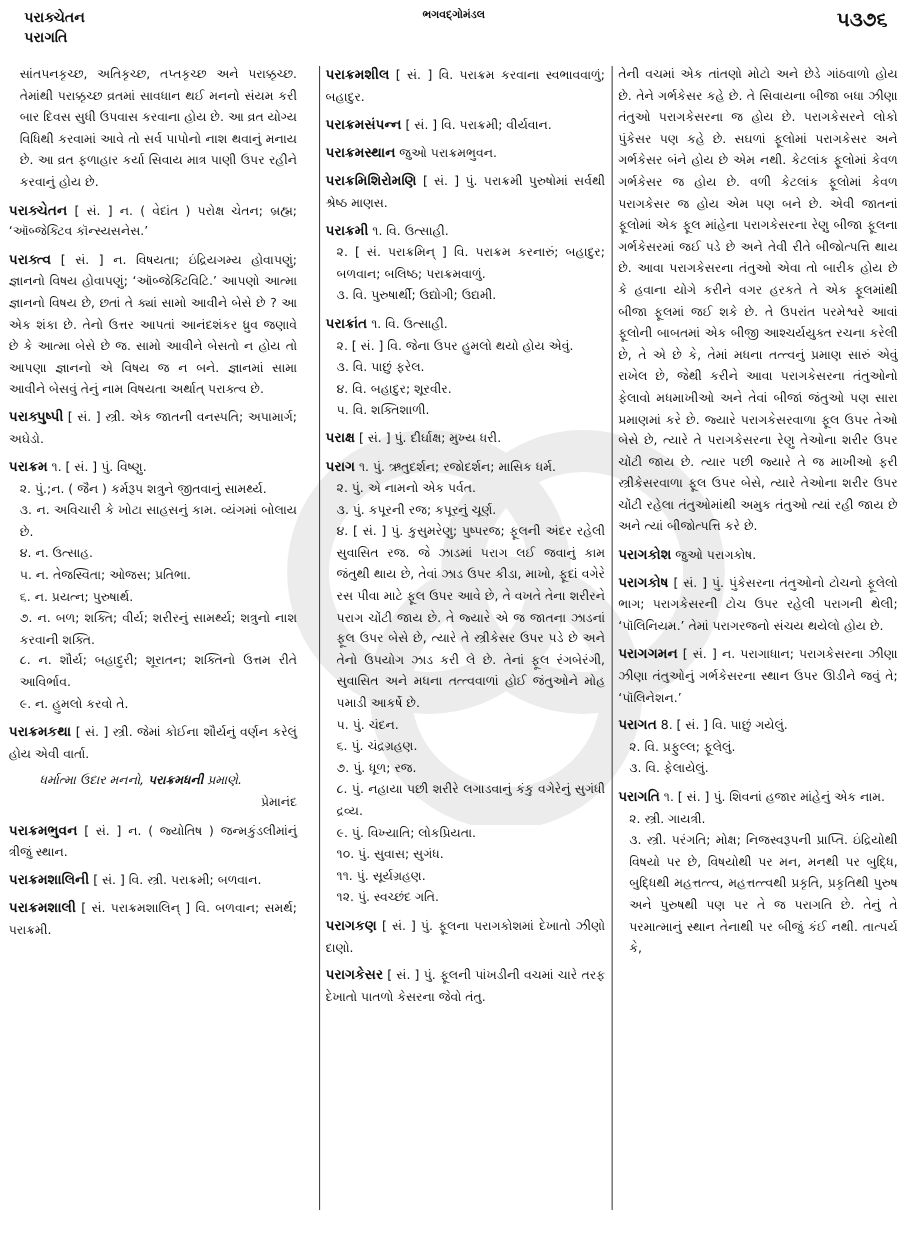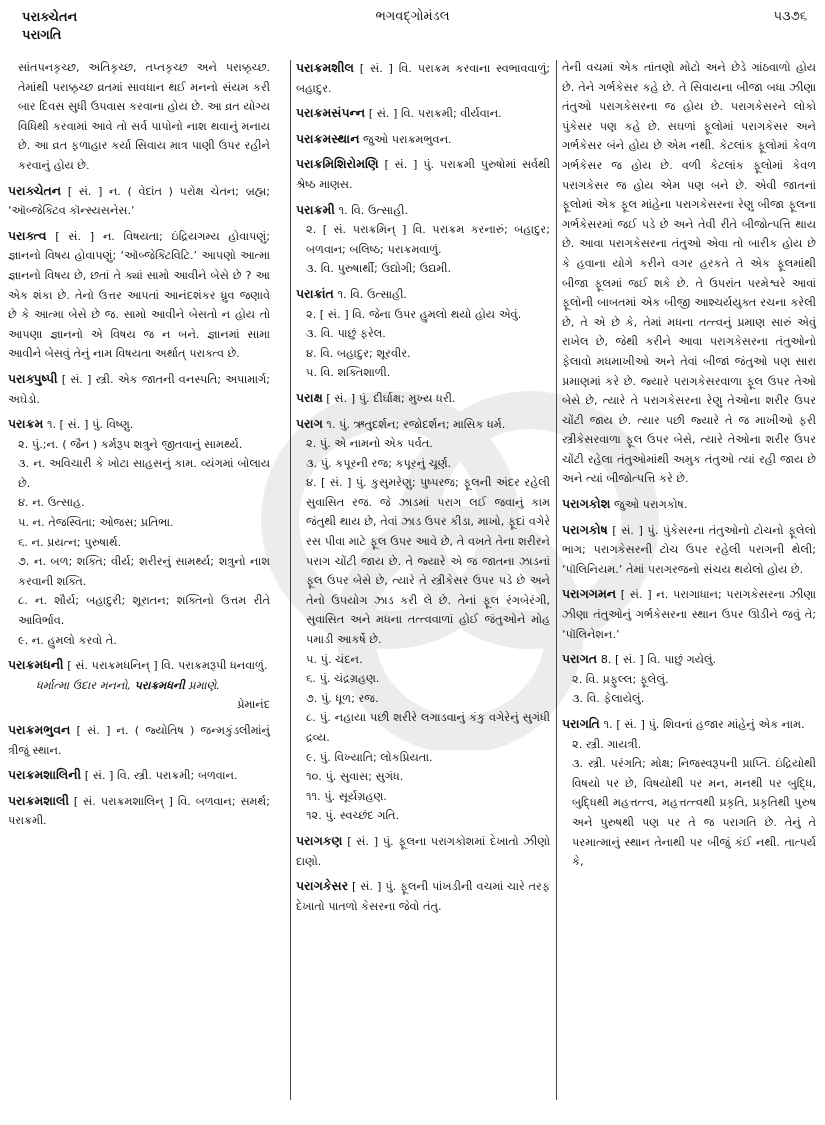--- a/index.html
+++ b/index.html
@@ -1,22 +1,22 @@
 <!DOCTYPE html>
 <html><head>
 <meta charset="utf-8">
 <style>
   html, body { margin: 0; padding: 0; background: #ffffff; }
   body { width: 825px; height: 1125px; position: relative; overflow: hidden;
          font-family: "DejaVu Sans", sans-serif; color: #111; }
   .page { position: absolute; left: 0; top: 0; width: 825px; height: 825px; }
   .watermark { position: absolute; left: 250px; top: 330px; width: 420px; height: 420px; pointer-events: none; }
   .hdr-left { position: absolute; left: 22px; top: 8px; font-size: 13px; font-weight: bold; line-height: 18px; }
-  .hdr-center { position: absolute; left: 0; right: 0; top: 8px; text-align: center; font-size: 13px; font-weight: normal; }
-  .hdr-right { position: absolute; right: 18px; top: 8px; font-size: 13px; font-weight: normal; }
+  .hdr-center { position: absolute; left: 0; right: 0; top: 8px; text-align: center; font-size: 10px; font-weight: bold; }
+  .hdr-right { position: absolute; right: 18px; top: 8px; font-size: 18px; font-weight: bold; }
   .col { position: absolute; top: 58px; bottom: 6px; font-size: 11.3px; line-height: 19.6px; }
   .col1 { left: 8px; width: 262px; }
   .col2 { left: 296px; width: 254px; }
   .col3 { left: 562px; width: 254px; }
   .rule { position: absolute; top: 60px; width: 1px; background: #444; }
   .rule1 { left: 290px; height: 1040px; }
   .rule2 { left: 556px; height: 1040px; }
   .para { text-align: justify; margin: 0 0 5px 0; }
   .entry { margin: 0 0 5px 0; text-align: justify; }
   .entry .head { font-weight: bold; font-size: 12.5px; }
@@ -67,21 +67,23 @@
           <p class="sub">૨. પું.;ન. ( જૈન ) કર્મરૂપ શત્રુને જીતવાનું સામર્થ્ય.</p>
           <p class="sub">૩. ન. અવિચારી કે ખોટા સાહસનું કામ. વ્યંગમાં બોલાય છે.</p>
           <p class="sub">૪. ન. ઉત્સાહ.</p>
           <p class="sub">૫. ન. તેજસ્વિતા; ઓજસ; પ્રતિભા.</p>
           <p class="sub">૬. ન. પ્રયત્ન; પુરુષાર્થ.</p>
           <p class="sub">૭. ન. બળ; શક્તિ; વીર્ય; શરીરનું સામર્થ્ય; શત્રુનો નાશ કરવાની શક્તિ.</p>
           <p class="sub">૮. ન. શૌર્ય; બહાદુરી; શૂરાતન; શક્તિનો ઉત્તમ રીતે આવિર્ભાવ.</p>
           <p class="sub">૯. ન. હુમલો કરવો તે.</p>
         </div>
         <div class="entry">
-          <div><span class="head">પરાક્રમધની</span> <span class="body">[ સં. પરાક્રમધનિન્ ] વિ. પરાક્રમરૂપી ધનવાળું.</span></div>
+          <div><span class="head">પરાક્રમકથા</span> <span class="body">[ સં. ] સ્ત્રી. જેમાં કોઈના શૌર્યનું વર્ણન કરેલું હોય એવી વાર્તા.</span></div>
+        </div>
+        <div class="entry">
           <p class="quote"><span>ધર્માત્મા ઉદાર મનનો, </span><span class="b">પરાક્રમધની</span><span> પ્રમાણે.</span></p>
           <p class="quote-src">પ્રેમાનંદ</p>
         </div>
         <div class="entry">
           <div><span class="head">પરાક્રમભુવન</span> <span class="body">[ સં. ] ન. ( જ્યોતિષ ) જન્મકુંડલીમાંનું ત્રીજું સ્થાન.</span></div>
         </div>
         <div class="entry">
           <div><span class="head">પરાક્રમશાલિની</span> <span class="body">[ સં. ] વિ. સ્ત્રી. પરાક્રમી; બળવાન.</span></div>
         </div>
         <div class="entry">

